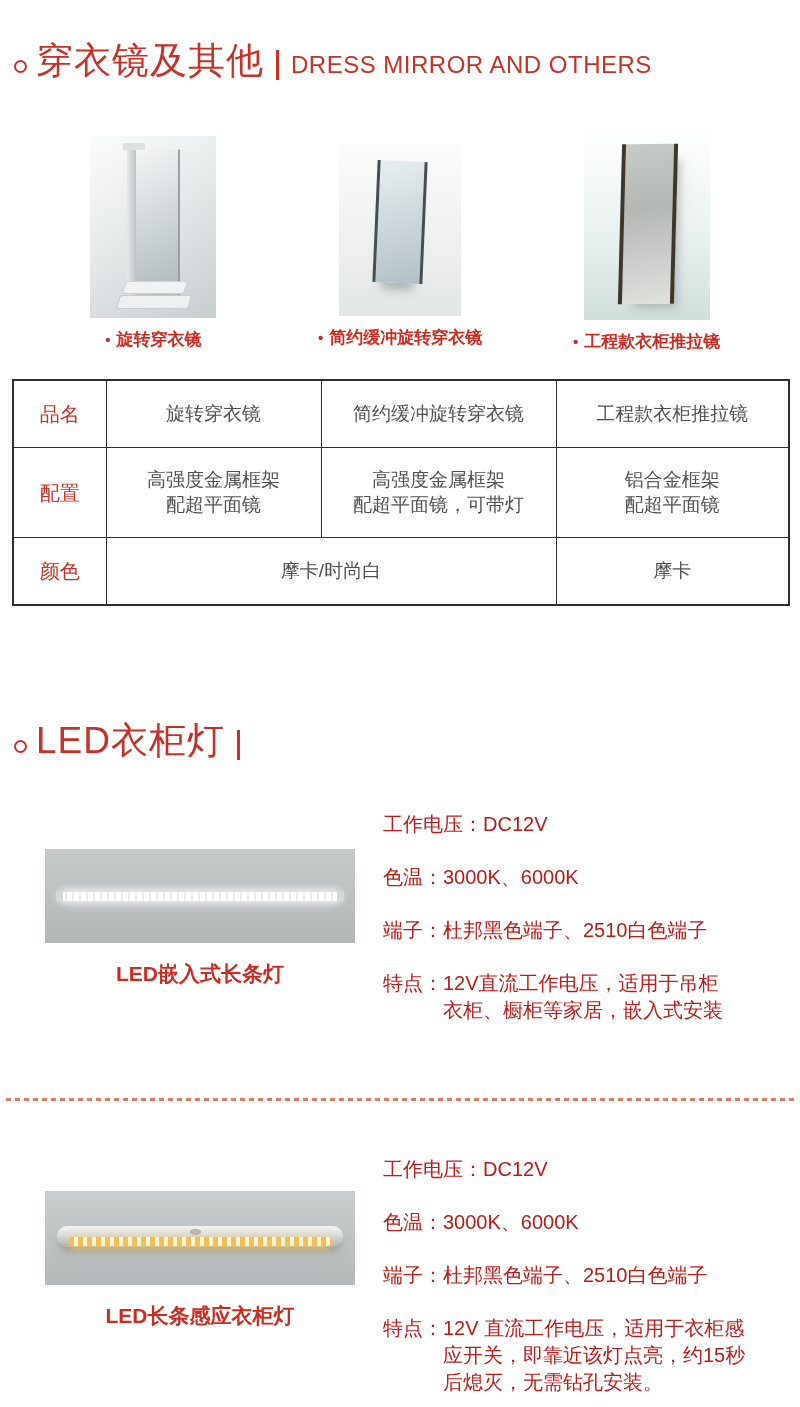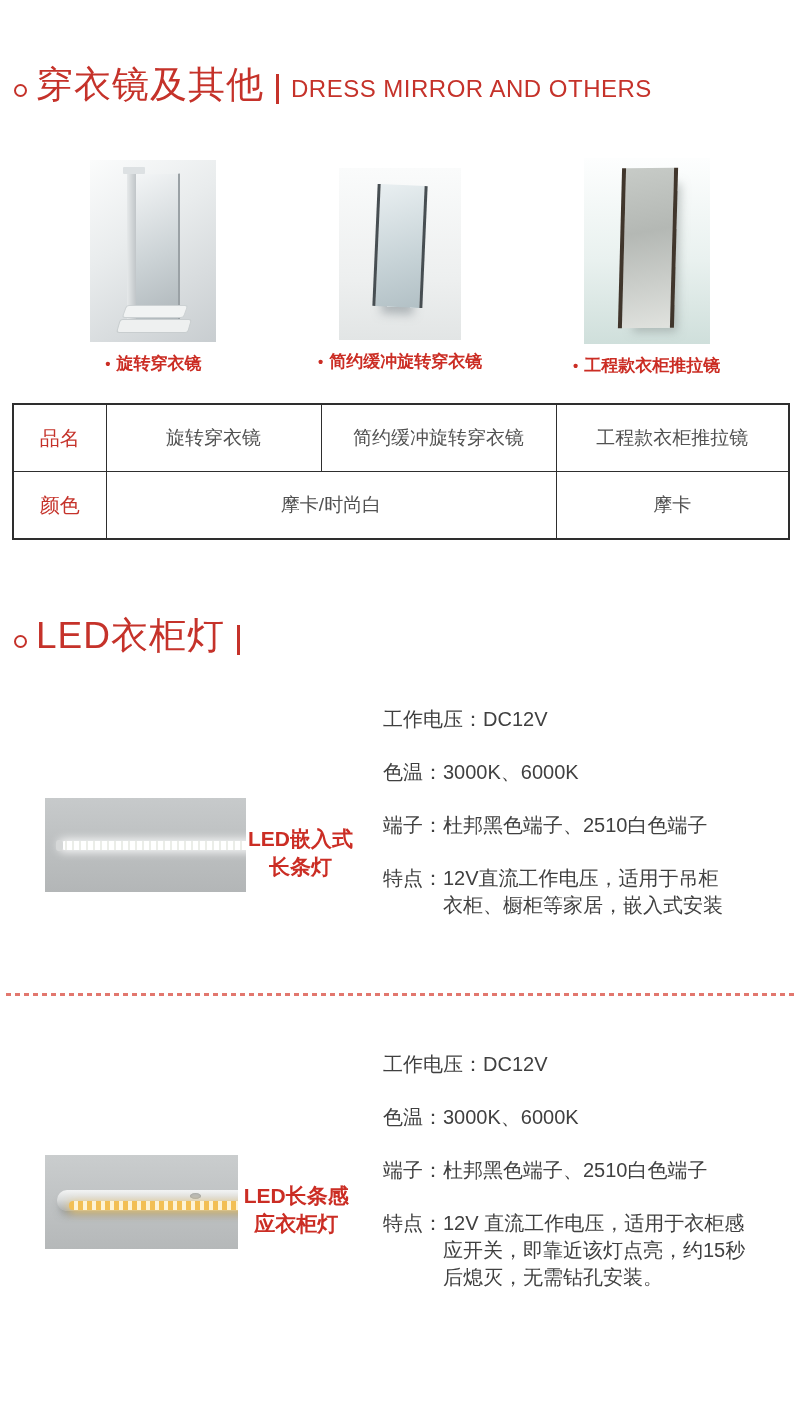--- a/index.html
+++ b/index.html
@@ -5,22 +5,22 @@
   * { margin:0; padding:0; box-sizing:border-box; }
   html,body { background:#ffffff; }
   body {
     width:800px; min-height:1407px; margin:0 auto;
     font-family:"Liberation Sans","DejaVu Sans",sans-serif;
     color:#515151; overflow:hidden; position:relative;
   }
 
   
   .sec-header { display:flex; align-items:center; margin-left:14px; }
-  .sec-header.first { margin-top:60px; }
-  .sec-header.second { margin-top:71px; }
+  .sec-header.first { margin-top:36px; }
+  .sec-header.second { margin-top:110px; }
   .ring {
     width:13px; height:13px; border:2.5px solid #c5322a; border-radius:50%;
     margin-right:9px; flex:0 0 auto; margin-top:10px;
   }
   .sec-title-zh { font-size:37px; letter-spacing:1px; color:#c5322a; font-weight:400; }
   .sec-bar { width:3px; height:30px; background:#c5322a; margin:8px 12px 0 12px; }
   .sec-title-en { font-size:24px; color:#c5322a; letter-spacing:0.5px; margin-top:8px; font-stretch:condensed; }
 
   
   .gallery { display:flex; justify-content:space-between; padding:0 30px; margin-top:48px; }
@@ -66,21 +66,21 @@
     table-layout:fixed; border:2px solid #2e2e2e; }
   .spec-table td { border:1px solid #2e2e2e; text-align:center; vertical-align:middle;
     font-size:19px; line-height:1.3; color:#515151; white-space:pre-line; padding:20px 6px; }
   .spec-table td.rowlabel { color:#c5322a; font-size:20px; }
   .tr-r1 { height:48px; } .tr-r2 { height:56px; } .tr-r3 { height:60px; } .tr-r4 { height:45px; }
 
   
   .led-block { display:flex; margin-left:45px; }
   .led-block.one { margin-top:45px; }
   .led-block.two { margin-top:55px; }
-  .led-left { width:310px; flex:0 0 auto; display:flex; flex-direction:row; align-items:center; }
+  .led-left { width:310px; flex:0 0 auto; display:flex; flex-direction:column; align-items:center; }
   .led-left.b1 { margin-top:38px; } .led-left.b2 { margin-top:35px; }
   .led-photo { width:310px; height:94px; position:relative; overflow:hidden; }
   .img-led1 { background:linear-gradient(180deg,#c7cacb 0%,#b3b6b7 100%); }
   .img-led2 { background:linear-gradient(180deg,#cacdce 0%,#b5b8b9 100%); }
   .led1-strip { position:absolute; left:15px; top:43px; width:280px; height:9px; border-radius:5px;
     background:repeating-linear-gradient(90deg,#ffffff 0 5px,#ebede8 5px 7px);
     box-shadow:0 0 10px 2px rgba(255,255,255,.9); }
   .led1-strip::before, .led1-strip::after { content:""; position:absolute; top:-1px; width:7px; height:11px;
     background:#d6d8d8; border-radius:3px; }
   .led1-strip::before { left:-4px; } .led1-strip::after { right:-4px; }
@@ -88,21 +88,21 @@
     background:linear-gradient(180deg,#f3f4f4 0%,#dadcdc 45%,#abaeaf 100%);
     box-shadow:0 7px 8px -4px rgba(90,95,97,.55); }
   .led2-leds { position:absolute; left:12px; bottom:1px; width:262px; height:9px; border-radius:4px;
     background:repeating-linear-gradient(90deg,#f2bf55 0 5px,#fdf3d6 5px 9px);
     box-shadow:0 2px 9px 1px rgba(246,205,110,.85); }
   .led2-sensor { position:absolute; left:133px; top:3px; width:11px; height:6px; border-radius:50%;
     background:#b9bbb9; box-shadow:inset 0 0 2px #8d908d; }
   .led-caption { margin-top:17px; font-size:21px; font-weight:bold; color:#cb2d24; text-align:center; }
 
   .led-right { margin-left:28px; width:400px; }
-  .spec-row { display:flex; margin-bottom:26px; font-size:20px; color:#404040; line-height:27px; }
+  .spec-row { display:flex; margin-bottom:26px; font-size:20px; color:#b91c1c; line-height:27px; }
   .spec-row .lbl { white-space:nowrap; flex:0 0 auto; }
   .spec-row .val { white-space:pre-line; }
 
   
   .dash-divider { height:3px; margin:48px 6px 0 6px;
     background:repeating-linear-gradient(90deg,#e2776e 0 5px,transparent 5px 9px); }
 </style>
 </head>
 <body>
 
@@ -154,20 +154,29 @@
       <col style="width:235px">
       <col style="width:233px">
     </colgroup>
   <tbody>
       <tr class="tr-r1">
     <td class="rowlabel">品名</td>
     <td>旋转穿衣镜</td>
     <td>简约缓冲旋转穿衣镜</td>
     <td>工程款衣柜推拉镜</td>
   </tr>
+  <tr class="tr-r2">
+    <td class="rowlabel">配置</td>
+    <td>高强度金属框架
+配超平面镜</td>
+    <td>高强度金属框架
+配超平面镜，可带灯</td>
+    <td>铝合金框架
+配超平面镜</td>
+  </tr>
   <tr class="tr-r4">
     <td class="rowlabel">颜色</td>
     <td colspan="2">摩卡/时尚白</td>
     <td>摩卡</td>
   </tr>
 </tbody>
   </table>
 
 <div class="sec-header second">
   <span class="ring"></span>

